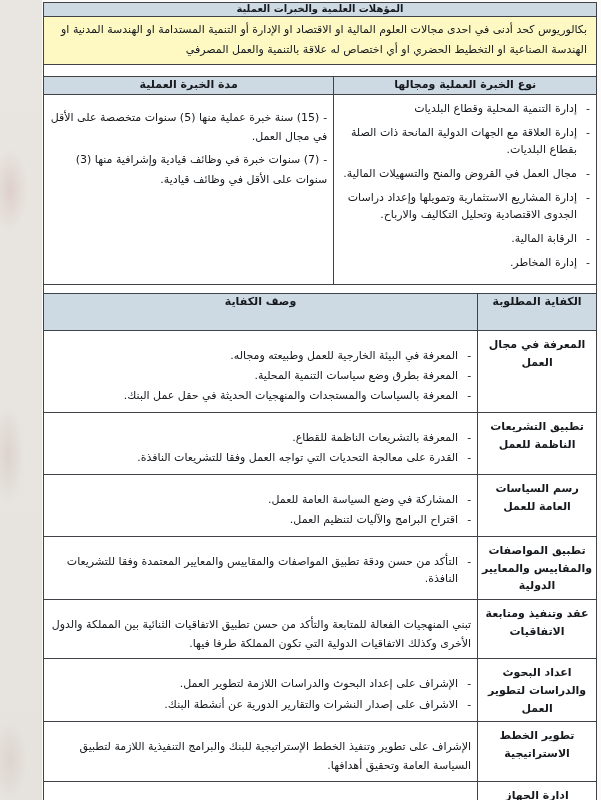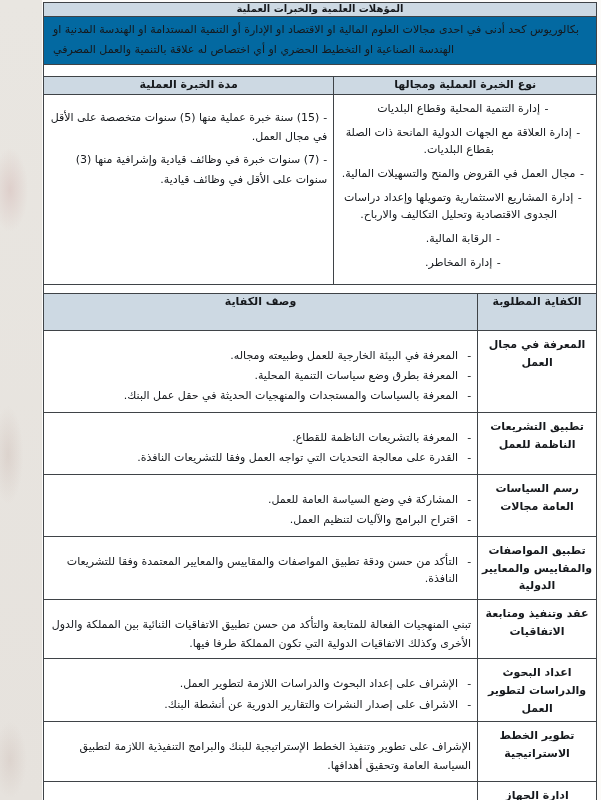--- a/index.html
+++ b/index.html
@@ -27,21 +27,21 @@
   }
   
   .sec-header {
     border:1px solid var(--border,#3f4347);
     background:var(--header-bg,#cdd9e3);
     text-align:center; font-weight:bold; font-size:10px;
     padding:0 4px 2px;
   }
   .qual-par {
     border:1px solid var(--border,#3f4347); border-top:none;
-    background:#0369a1; text-align:left; line-height:1.8;
+    background:#fef9c3; text-align:right; line-height:1.8;
     padding:3px 9px 4px;
   }
   .spacer {
     background:#fff;
     border-left:1px solid var(--border,#3f4347);
     border-right:1px solid var(--border,#3f4347);
   }
   .s7{height:7px;} .s4{height:4px;} .s2{height:2px;} .s6{height:6px;}
   .bullet-row {
     border:1px solid var(--border,#3f4347);
@@ -55,21 +55,21 @@
   table.tbl th, table.tbl td {
     border:1px solid var(--border,#3f4347); vertical-align:top;
   }
   table.tbl th {
     background:var(--header-bg,#cdd9e3); font-weight:bold;
     text-align:center; padding:1px 4px 3px;
   }
   table.comp th { height:32px;margin-top:40px; }
   .type-cell { padding:5px 6px 6px; background:#fff; }
   .dur-cell  { padding:13px 6px 6px; background:#fff; }
-  .hang-item { padding-right:13px; text-indent:-13px; line-height:1.55; margin-bottom:7px;text-align:center; }
+  .hang-item { padding-right:13px; text-indent:-13px; line-height:1.55; margin-bottom:7px; }
   .hang-item::before { content:"-"; display:inline-block; width:13px; text-indent:0; }
   .flush-item { line-height:1.8; margin-bottom:3px; text-align:right; }
   .flush-item::before { content:"-"; margin-left:4px; }
   .name-cell {
     font-weight:bold; text-align:center; padding:5px 3px 4px;
     line-height:1.6; background:#fff;
   }
   .desc-cell { padding:16px 6px 5px; background:#fff; }
   .dash-item { padding-right:13px; text-indent:-13px; line-height:1.55; margin-bottom:3px; }
   .dash-item::before { content:"-"; display:inline-block; width:13px; text-indent:0; }
@@ -147,21 +147,21 @@
             </td>
           </tr>
           <tr>
             <td class="name-cell">تطبيق التشريعات الناظمة للعمل</td>
             <td class="desc-cell">
               <div class="dash-item">المعرفة بالتشريعات الناظمة للقطاع.</div>
               <div class="dash-item">القدرة على معالجة التحديات التي تواجه العمل وفقا للتشريعات النافذة.</div>
             </td>
           </tr>
           <tr>
-            <td class="name-cell">رسم السياسات العامة مجالات</td>
+            <td class="name-cell">رسم السياسات العامة للعمل</td>
             <td class="desc-cell">
               <div class="dash-item">المشاركة في وضع السياسة العامة للعمل.</div>
               <div class="dash-item">اقتراح البرامج والآليات لتنظيم العمل.</div>
             </td>
           </tr>
           <tr>
             <td class="name-cell">تطبيق المواصفات والمقاييس والمعايير الدولية</td>
             <td class="desc-cell">
               <div class="dash-item">التأكد من حسن ودقة تطبيق المواصفات والمقاييس والمعايير المعتمدة وفقا للتشريعات النافذة.</div>
             </td>

